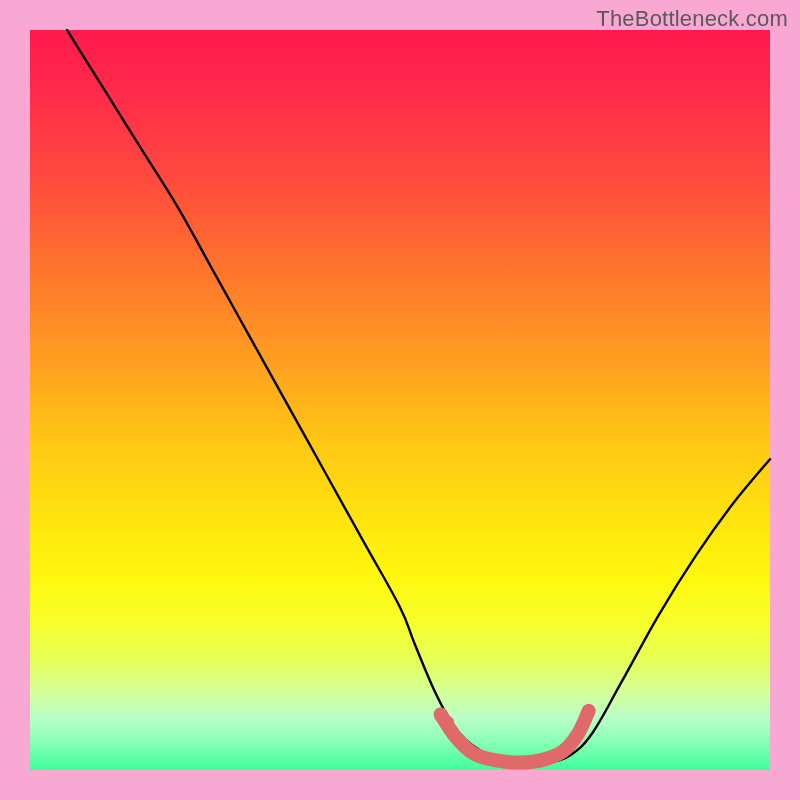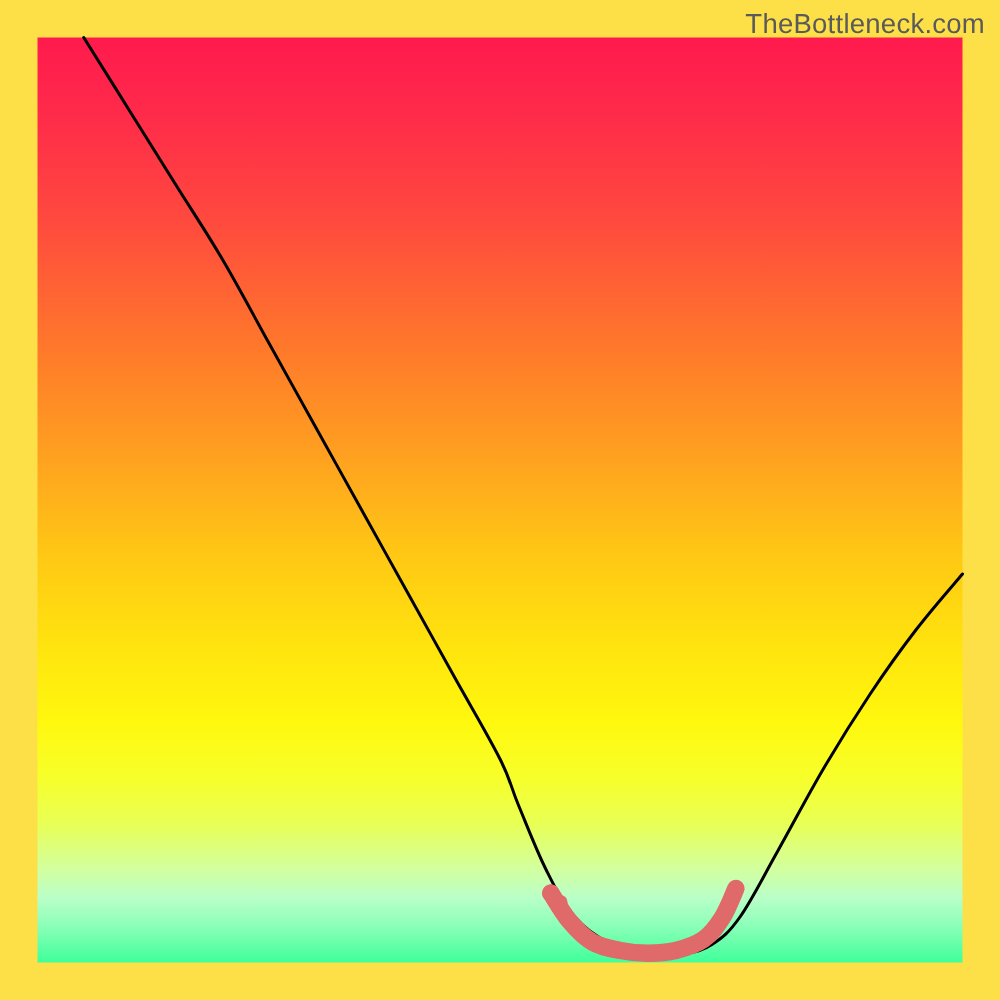--- a/index.html
+++ b/index.html
@@ -8,21 +8,21 @@
     width: 800px;
     height: 800px;
     background: #000;
     overflow: hidden;
     font-family: Arial, Helvetica, sans-serif;
   }
   .frame {
     position: relative;
     width: 800px;
     height: 800px;
-    background: #fde047;
+    background: #f9a8d4;
   }
   .watermark {
     position: absolute;
     top: 6px;
     right: 12px;
     z-index: 10;
     color: #5a5a5a;
     font-size: 22px;
     font-weight: 500;
     letter-spacing: 0.2px;

